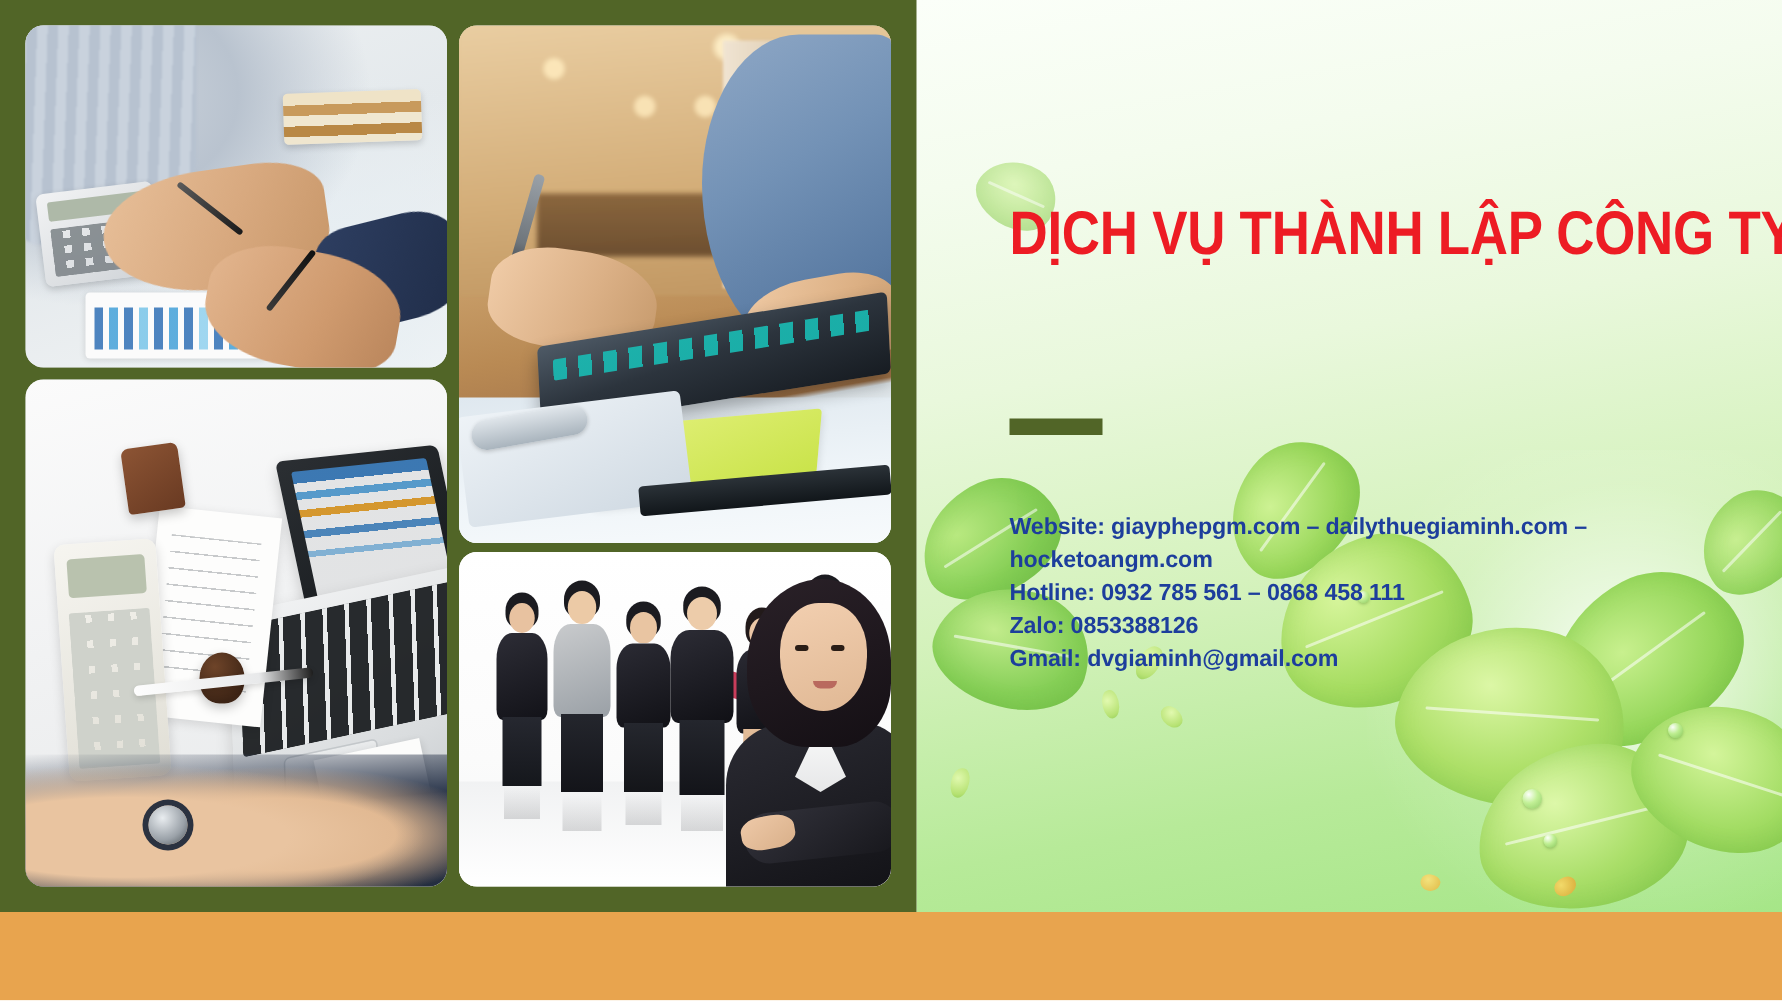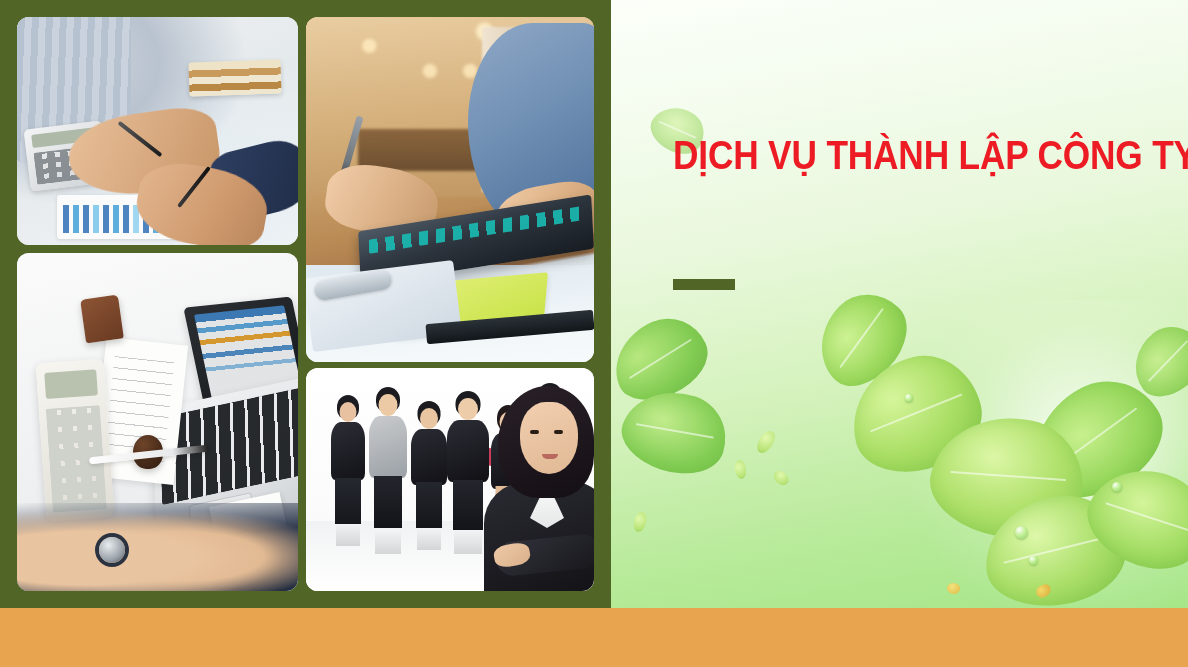--- a/index.html
+++ b/index.html
@@ -739,15 +739,21 @@
       </div>
     </div>
 
   </div>
 
   <div class="orange-bar"></div>
 
   <div class="content">
     <div class="title">DỊCH VỤ THÀNH LẬP CÔNG TY</div>
     <div class="divider"></div>
+    <div class="contact">
+      <div>Website: giayphepgm.com – dailythuegiaminh.com – hocketoangm.com</div>
+      <div>Hotline: 0932 785 561 – 0868 458 111</div>
+      <div>Zalo: 0853388126</div>
+      <div>Gmail: dvgiaminh@gmail.com</div>
+    </div>
   </div>
 
 </div>
 
 </body></html>

